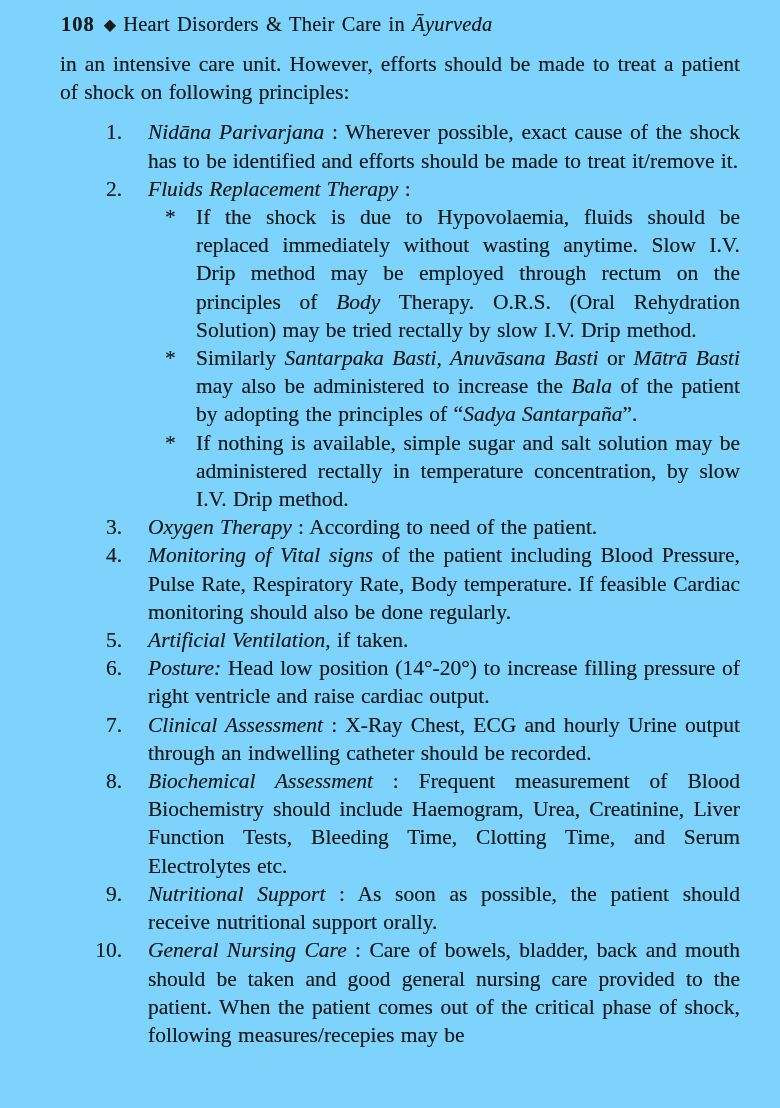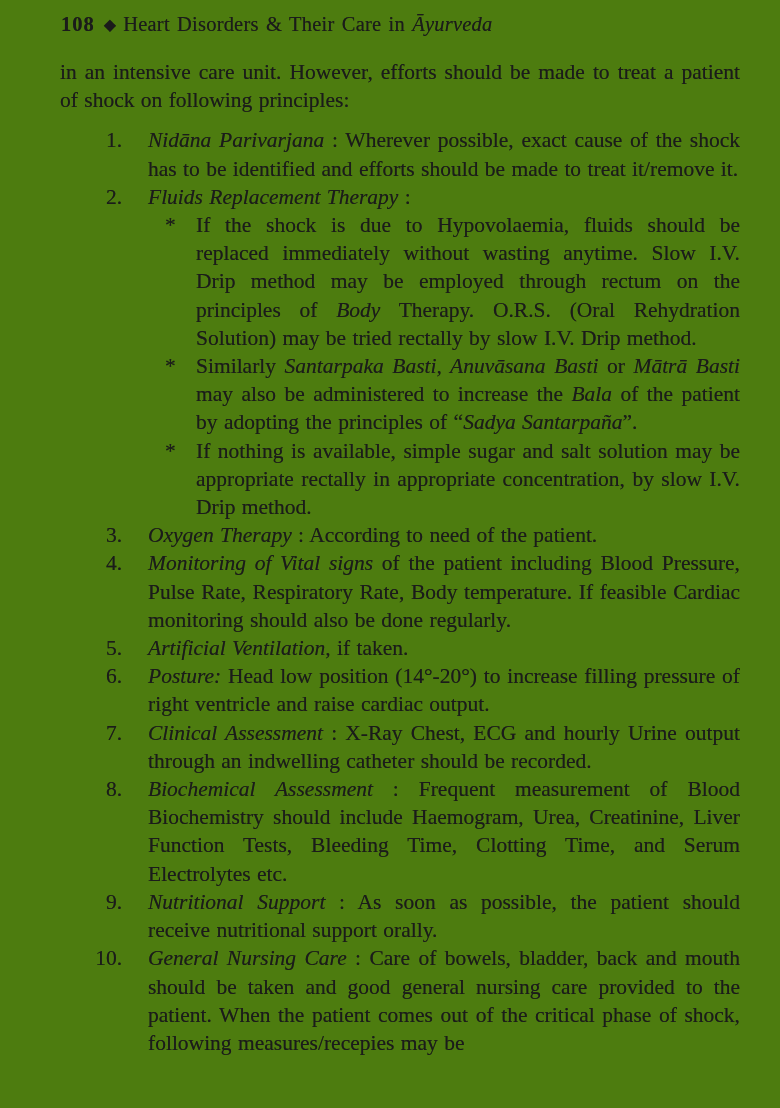--- a/index.html
+++ b/index.html
@@ -1,38 +1,38 @@
 <!DOCTYPE html>
 <html><head>
 <meta charset="utf-8">
 <style>
   * { margin:0; padding:0; box-sizing:border-box; }
   html,body { width:780px; background:#ffffff; }
   .page {
     position:relative;
     width:780px; height:1108px;
-    background:#4d7c0f;
+    background:#7dd3fc;
     overflow:hidden;
     font-family:"Liberation Serif","DejaVu Serif",serif;
     color:#1b1b1b;
     text-shadow:0 0 0.5px rgba(20,20,20,0.55);
   }
   .header {
     position:absolute;
     top:13px; left:61px;
     font-size:20.5px;
     white-space:nowrap;
     letter-spacing:0.2px;
     word-spacing:2px;
   }
   .pagenum { font-weight:bold; letter-spacing:1px; }
   .diamond { font-size:16px; padding:0 7px 0 9px; position:relative; top:-1px; }
   .content {
     position:absolute;
-    top:58px; left:60px;
+    top:50px; left:60px;
     width:680px;
     font-size:21.5px;
     line-height:28.2px;
   }
   .intro { text-align:justify; word-spacing:1px; }
   .plist { list-style:none; margin-top:12px; }
   .item { display:flex; }
   .num {
     flex:none; width:62px;
     text-align:right;
@@ -74,21 +74,21 @@
           <div class="sub">
             <span class="star">*</span>
             <p class="stext"><span>If the shock is due to Hypovolaemia, fluids should be replaced immediately without wasting anytime. Slow I.V. Drip method may be employed through rectum on the principles of </span><i>Body</i><span> Therapy. O.R.S. (Oral Rehydration Solution) may be tried rectally by slow I.V. Drip method.</span></p>
           </div>
           <div class="sub">
             <span class="star">*</span>
             <p class="stext"><span>Similarly </span><i>Santarpaka Basti, Anuvāsana Basti</i><span> or </span><i>Mātrā Basti</i><span> may also be administered to increase the </span><i>Bala</i><span> of the patient by adopting the principles of “</span><i>Sadya Santarpaña</i><span>”.</span></p>
           </div>
           <div class="sub">
             <span class="star">*</span>
-            <p class="stext"><span>If nothing is available, simple sugar and salt solution may be appropriate rectally in appropriate concentration, by slow I.V. Drip method.</span></p>
+            <p class="stext"><span>If nothing is available, simple sugar and salt solution may be administered rectally in temperature concentration, by slow I.V. Drip method.</span></p>
           </div>
         </div>
       </li>
 
       <li class="item">
         <span class="num">3.</span>
         <div class="ibody">
           <p class="itext"><i>Oxygen Therapy</i><span> : According to need of the patient.</span></p>
         </div>
       </li>

